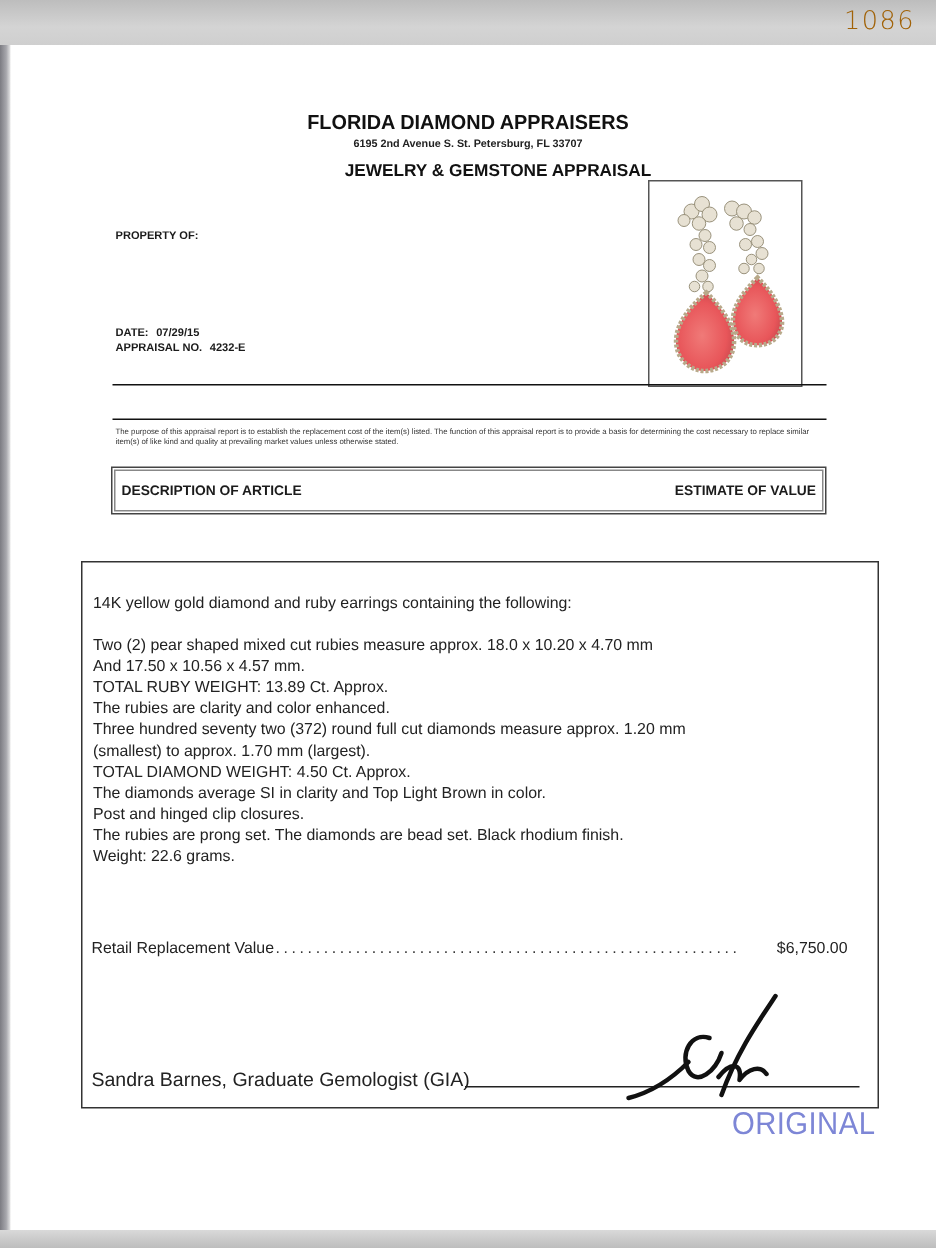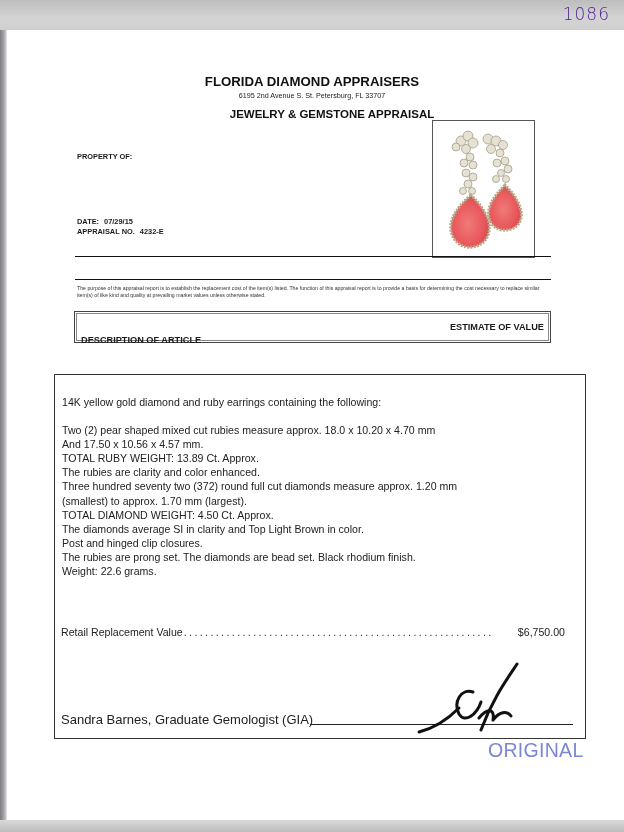--- a/index.html
+++ b/index.html
@@ -18,30 +18,30 @@
       position: absolute; left: 0; top: 30px; width: 7px; height: 790px;
       background: linear-gradient(90deg, #7c7c82 0%, #a8a8ad 60%, #e6e6e6 100%);
     }
     .scan-bottom {
       position: absolute; left: 0; top: 820px; width: 624px; height: 12px;
       background: linear-gradient(180deg, #d9d9d9 0%, #bdbdbd 100%);
     }
     .file-no {
       position: absolute; right: 14px; top: 4px;
       font-family: "DejaVu Sans", sans-serif; font-size: 17px; font-weight: 300;
-      color: #4c1d95; letter-spacing: 1px;
+      color: #a16207; letter-spacing: 1px;
     }
     .company {
       position: absolute; left: 0; width: 624px; text-align: center;
       top: 74px; font-size: 13.5px; font-weight: bold; color: #111;
       transform: scaleX(0.98);
     }
     .address {
       position: absolute; left: 0; width: 624px; text-align: center;
-      top: 91px; font-size: 7.2px; font-weight: normal; color: #222;
+      top: 91px; font-size: 7.2px; font-weight: bold; color: #222;
     }
     .doc-title {
       position: absolute; left: 0; width: 624px; text-align: center;
       top: 108px; font-size: 11.5px; font-weight: bold; color: #111; padding-left: 40px;
     }
     .label-sm {
       position: absolute; font-size: 7.4px; font-weight: bold; color: #1b1b1b;
     }
     .photo-frame {
       position: absolute; left: 432px; top: 120px; width: 103px; height: 138px;
@@ -51,21 +51,21 @@
     .disclaimer {
       position: absolute; left: 77px; top: 285px; width: 475px;
       font-size: 5.2px; line-height: 7.2px; color: #333;
     }
     .header-box {
       position: absolute; left: 74px; top: 311px; width: 477px; height: 32px;
       border: 1px solid #444;
       box-shadow: inset 0 0 0 1px #fff, inset 0 0 0 2px #888;
     }
     .header-box .left {
-      position: absolute; left: 6px; top: 23px; font-size: 9.2px; font-weight: bold; color: #1b1b1b;
+      position: absolute; left: 6px; top: 10px; font-size: 9.2px; font-weight: bold; color: #1b1b1b;
     }
     .header-box .right {
       position: absolute; right: 6px; top: 10px; font-size: 9.2px; font-weight: bold; color: #1b1b1b; text-align: center;
     }
     .main-box {
       position: absolute; left: 54px; top: 374px; width: 532px; height: 365px;
       border: 1px solid #333;
     }
     .desc {
       position: absolute; left: 62px; top: 395px; width: 510px;

